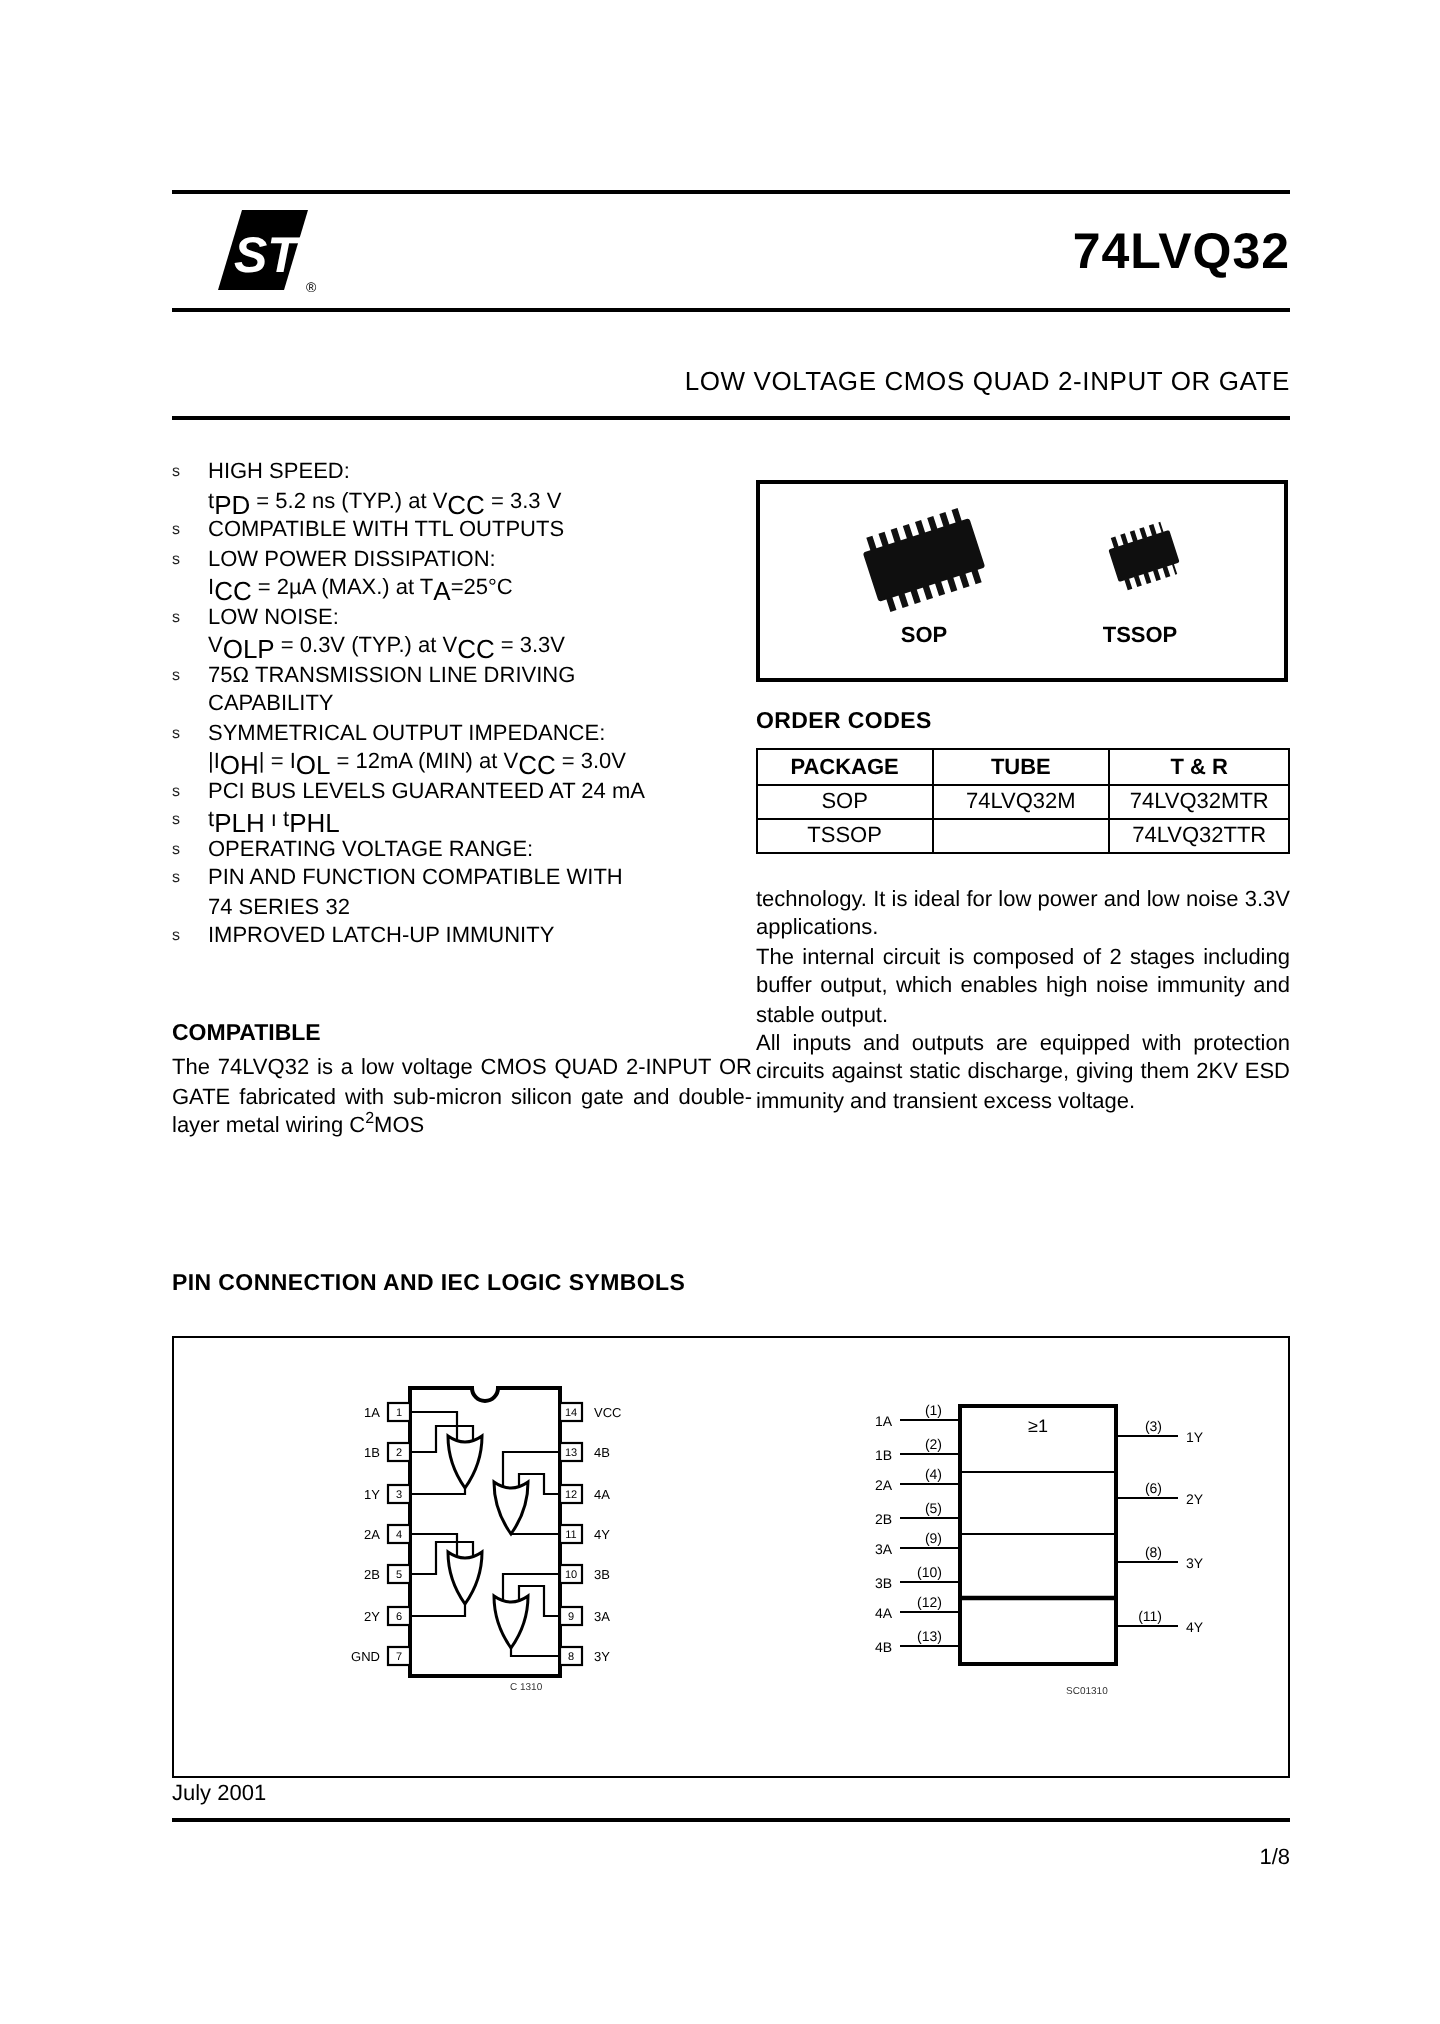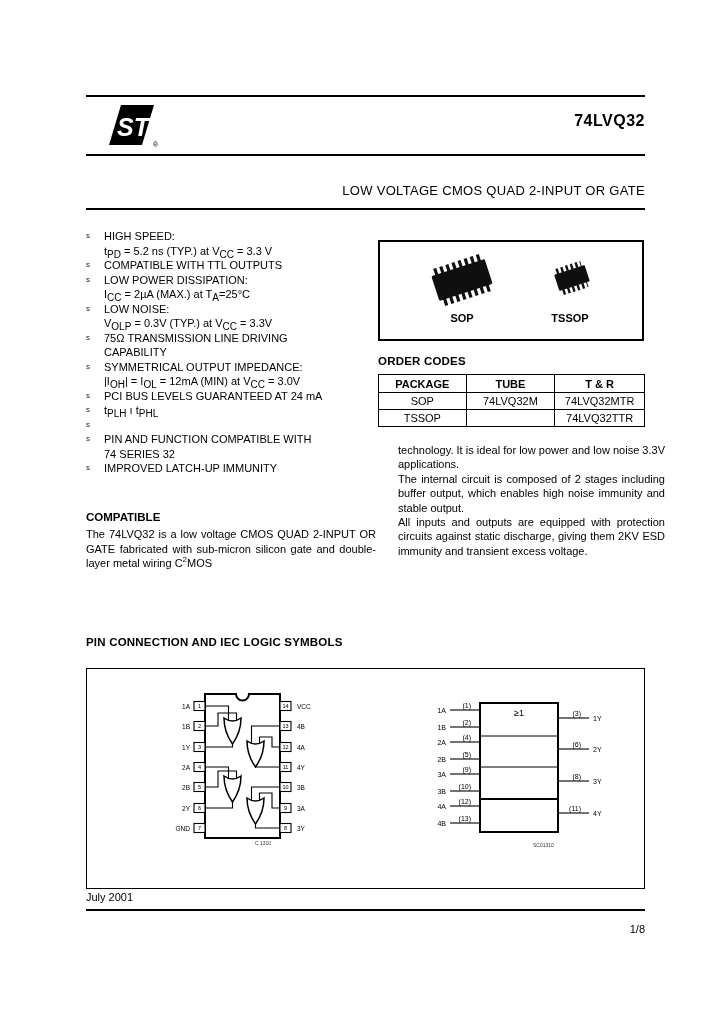--- a/index.html
+++ b/index.html
@@ -1,43 +1,43 @@
 <!DOCTYPE html>
 <html><head>
 <meta charset="utf-8">
 <style>
   html,body{margin:0;padding:0;background:#ffffff;}
   .page{position:relative;width:720px;height:1008px;background:#ffffff;color:#000;
         font-family:"Liberation Sans", sans-serif;overflow:hidden;}
   .rule{position:absolute;left:86px;width:559px;height:2px;background:#000;}
 
   
-  .part-number{position:absolute;top:112px;right:75px;font-size:16px;font-weight:bold;letter-spacing:.5px;}
+  .part-number{position:absolute;top:112px;right:75px;font-size:25px;font-weight:bold;letter-spacing:.5px;}
   .logo-wrap{position:absolute;left:97px;top:101px;width:64px;height:50px;}
   .reg-mark{position:absolute;left:56px;top:40px;font-size:7px;}
   .doc-title{position:absolute;top:183px;right:75px;font-size:13px;letter-spacing:.3px;white-space:nowrap;}
 
   
   .features{position:absolute;left:86px;top:229px;width:296px;font-size:11px;line-height:14.5px;}
   .feat-item{display:flex;}
   .bullet{width:18px;flex:0 0 18px;font-size:8px;color:#222;}
   .feat-lines{flex:1;}
-  sub{font-size:10px;line-height:0;}
+  sub{font-size:13px;line-height:0;}
   sup{font-size:8px;line-height:0;}
 
   
   .package-figure{position:absolute;left:378px;top:240px;width:266px;height:101px;border:2px solid #000;box-sizing:border-box;}
   .pkg-label{position:absolute;top:70px;width:64px;text-align:center;font-size:11px;font-weight:bold;}
   .pkg-label.sop{left:50px;}
   .pkg-label.tssop{left:158px;}
   .oc-heading{position:absolute;left:378px;top:355px;font-size:11.5px;font-weight:bold;letter-spacing:.2px;}
   .oc-table{position:absolute;left:378px;top:374px;width:267px;border-collapse:collapse;font-size:11px;}
   .oc-table th,.oc-table td{border:1.2px solid #000;text-align:center;padding:0;height:16px;}
   .oc-table th{font-weight:bold;height:17px;}
-  .right-text{position:absolute;left:398px;top:443px;width:267px;font-size:11px;line-height:14.4px;text-align:justify;}
+  .right-text{position:absolute;left:378px;top:443px;width:267px;font-size:11px;line-height:14.4px;text-align:justify;}
   .right-text p{margin:0;}
 
   
   .desc-heading{position:absolute;left:86px;top:511px;font-size:11.5px;font-weight:bold;}
   .desc-text{position:absolute;left:86px;top:527px;width:290px;font-size:11px;line-height:14.5px;text-align:justify;}
 
   
   .pin-heading{position:absolute;left:86px;top:636px;font-size:11.5px;font-weight:bold;letter-spacing:.2px;}
   .pin-figure{position:absolute;left:86px;top:668px;width:559px;height:221px;border:1.2px solid #000;box-sizing:border-box;}
   svg text{font-family:"Liberation Sans", sans-serif;}
@@ -116,20 +116,21 @@
       </div>
       <div class="feat-item">
         <span class="bullet">s</span>
         <div class="feat-lines">
           <div>t<sub>PLH</sub> ı t<sub>PHL</sub></div>
         </div>
       </div>
       <div class="feat-item">
         <span class="bullet">s</span>
         <div class="feat-lines">
+          <div>OPERATING VOLTAGE RANGE:</div>
         </div>
       </div>
       <div class="feat-item">
         <span class="bullet">s</span>
         <div class="feat-lines">
           <div>PIN AND FUNCTION COMPATIBLE WITH</div>
           <div>74 SERIES 32</div>
         </div>
       </div>
       <div class="feat-item">

